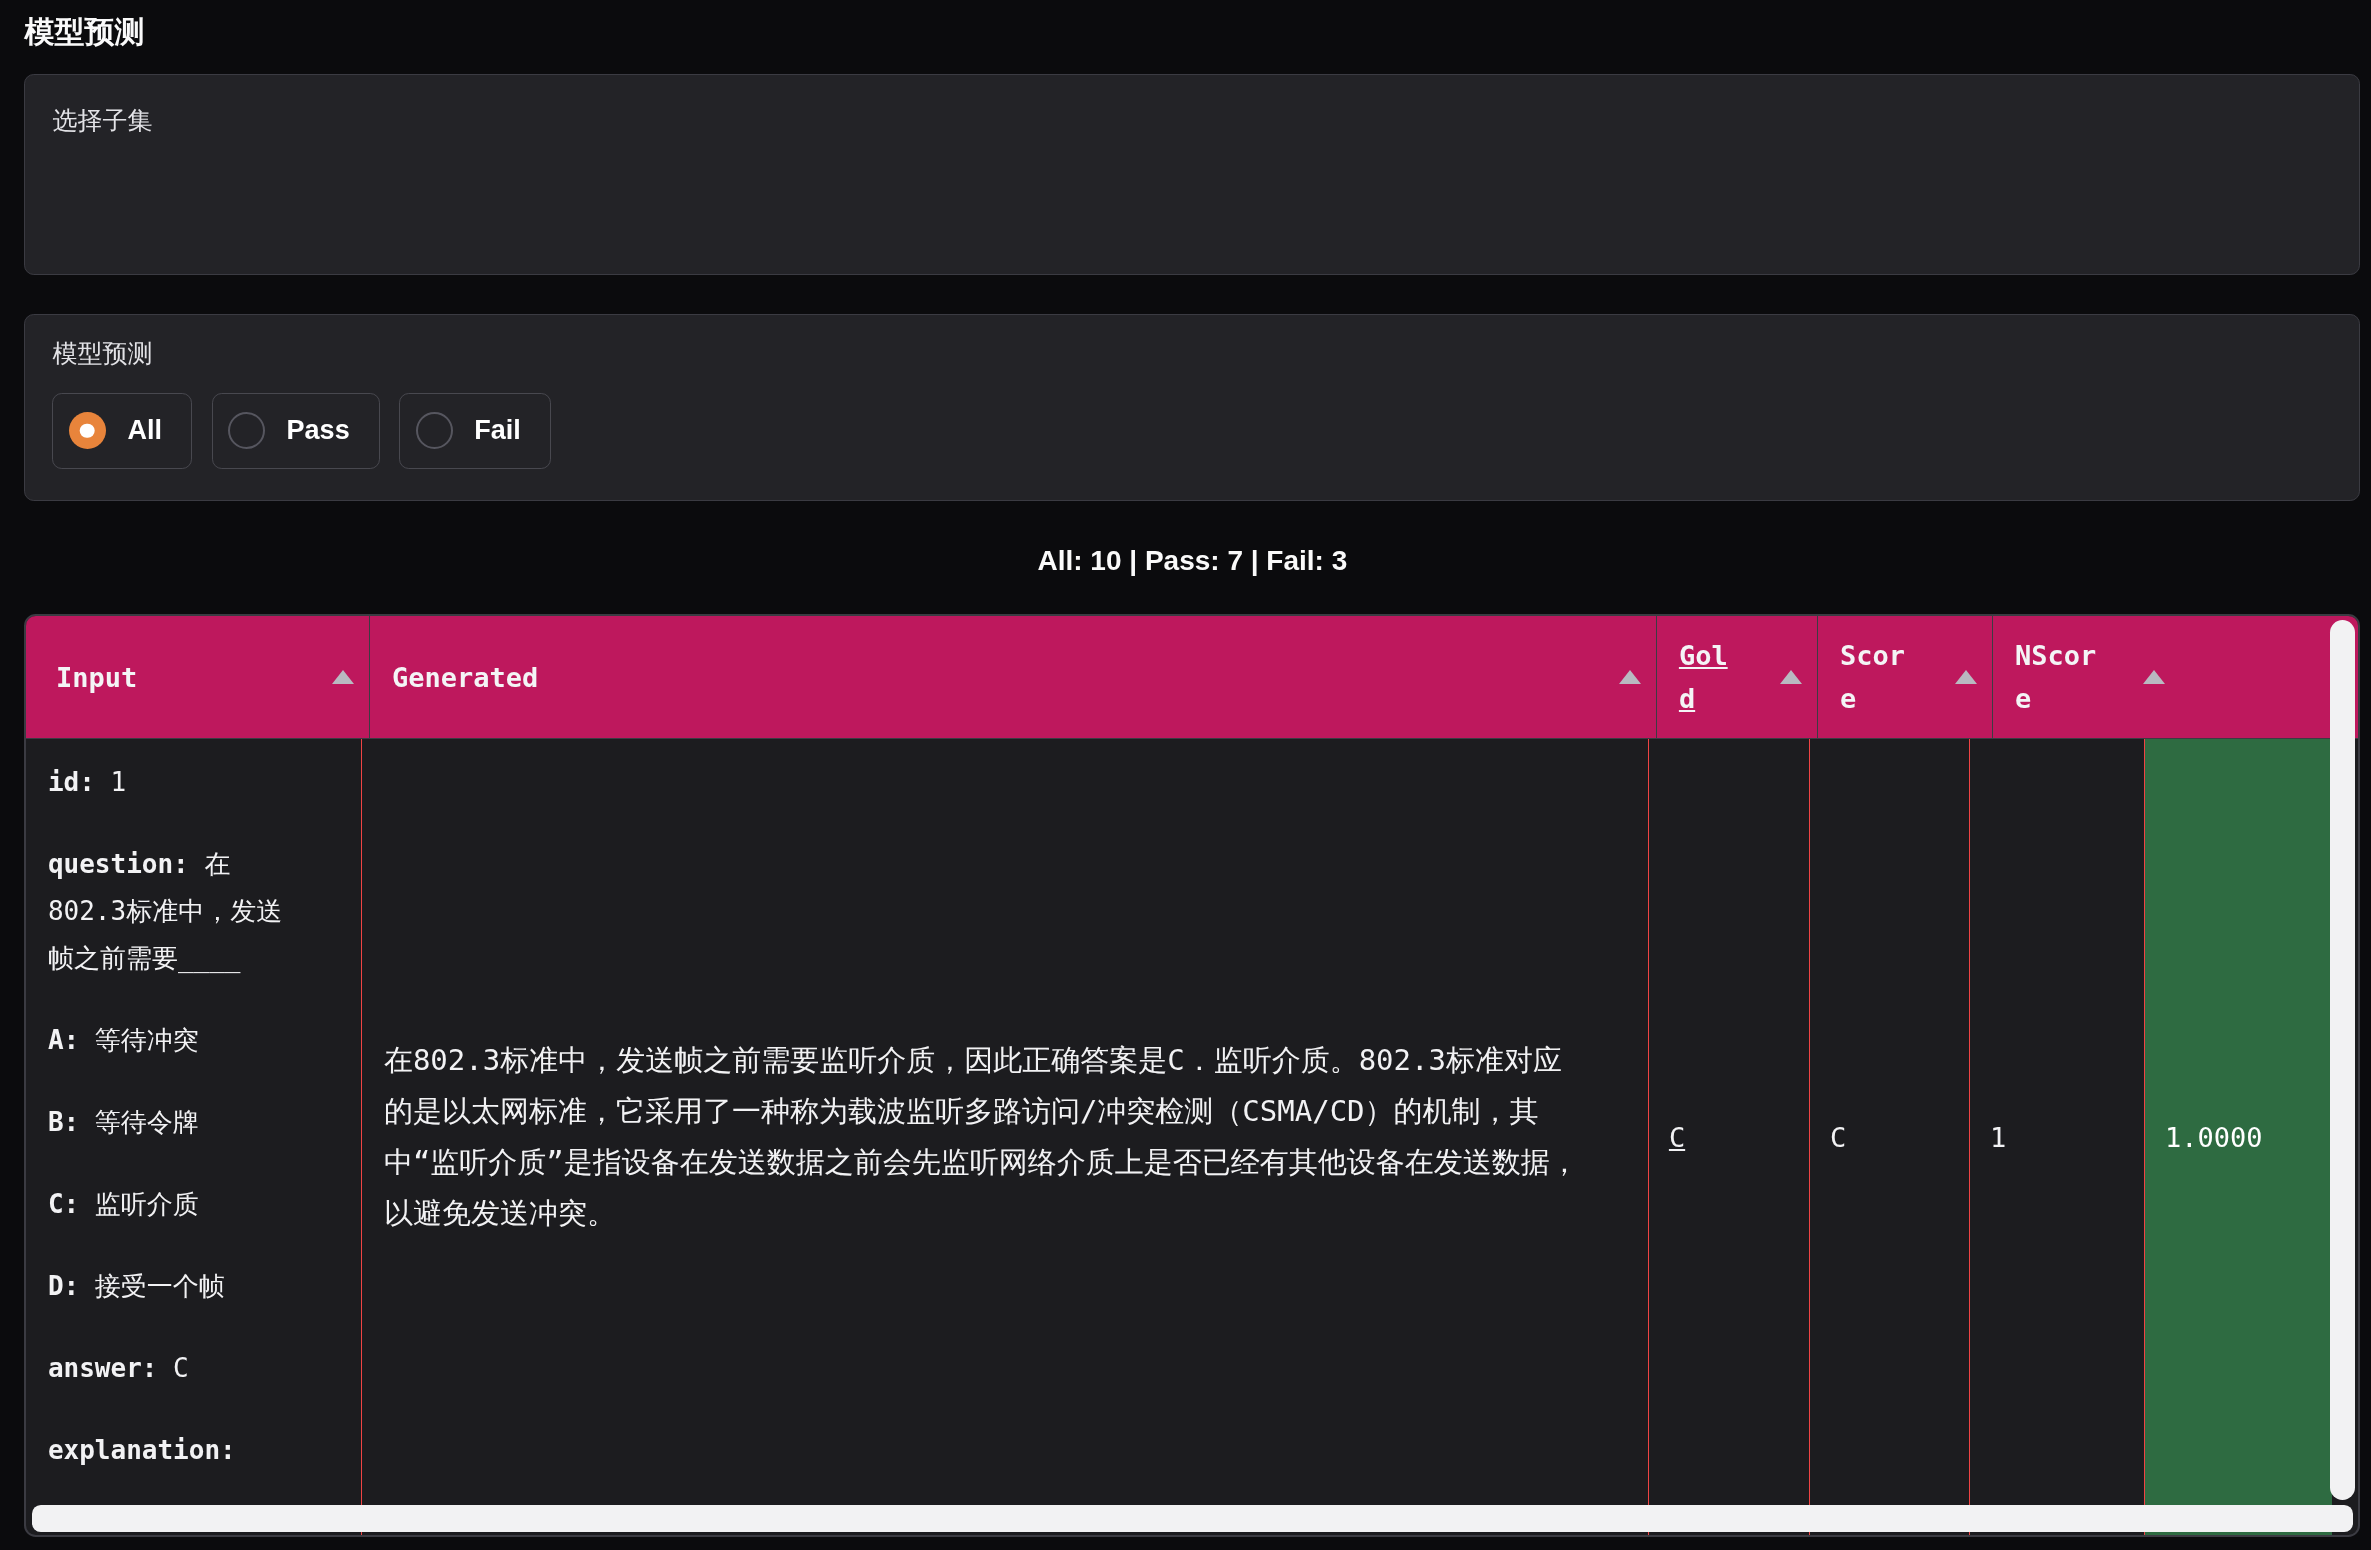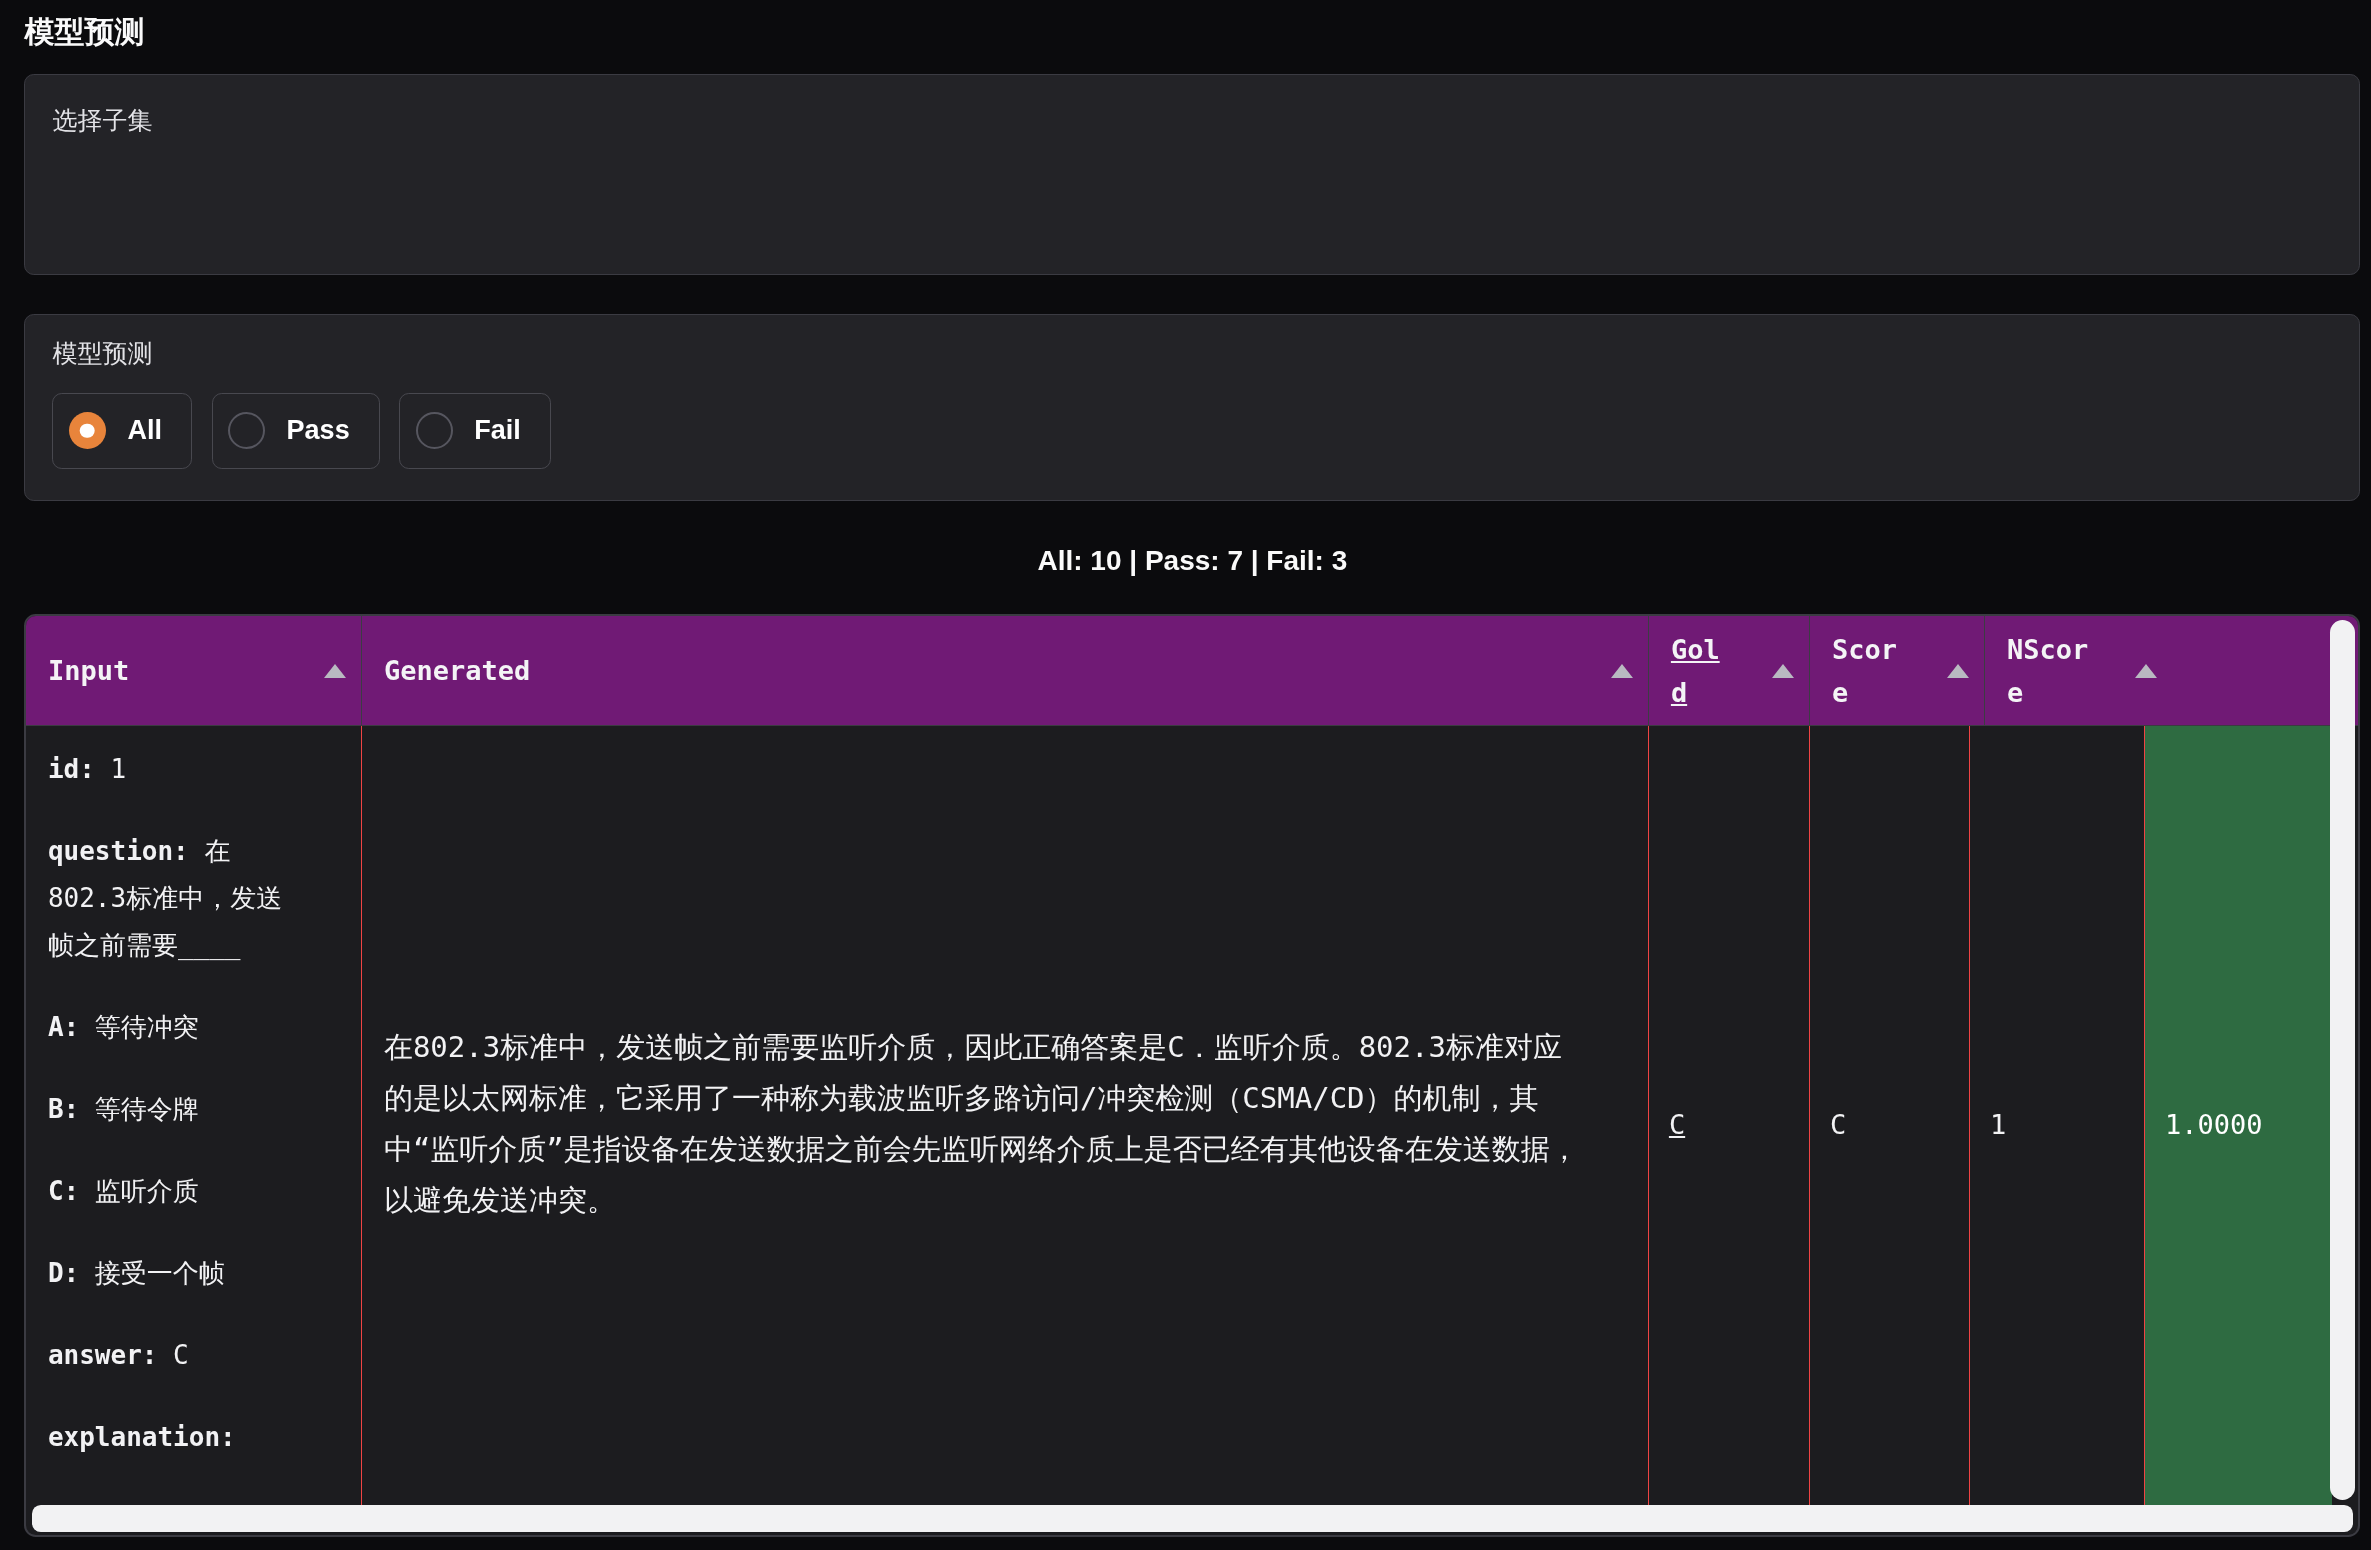--- a/index.html
+++ b/index.html
@@ -44,21 +44,21 @@
   }
 
   .summary{margin-top:43px;font-size:28px;font-weight:700;color:#fafafa;height:33px;line-height:33px;text-align:center;}
 
   
   .table-wrap{
     margin-top:37px;width:2336px;height:923px;box-sizing:border-box;position:relative;
     border:2px solid #3b3b42;border-radius:11.7px;background:#1c1c1f;overflow:hidden;
     font-family:"DejaVu Sans Mono","Liberation Mono",monospace;
   }
-  .thead{display:flex;height:110px;background:#701a75;border-bottom:1px solid #3b3b42;box-sizing:border-box;}
+  .thead{display:flex;height:123px;background:#be185d;border-bottom:1px solid #3b3b42;box-sizing:border-box;padding-left:8px;}
   .th{
     display:flex;align-items:center;box-sizing:border-box;border-right:1px solid #3c3c43;
     padding-left:21.5px;padding-right:15.6px;font-weight:700;font-size:27px;color:#f4f4f6;cursor:pointer;
   }
   .th:last-child{border-right:none;}
   .th-label{line-height:43px;word-break:break-all;}
   .th-label.grow{flex:1;}
   .th-label.w3{width:51px;}
   .th-label.w4{width:68px;}
   .th-label.w5{width:86px;}

